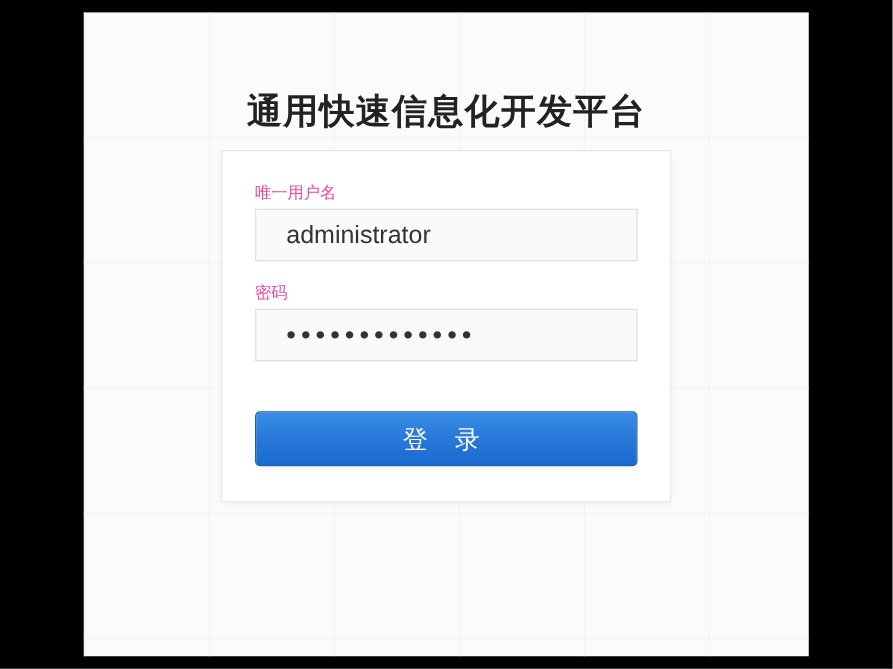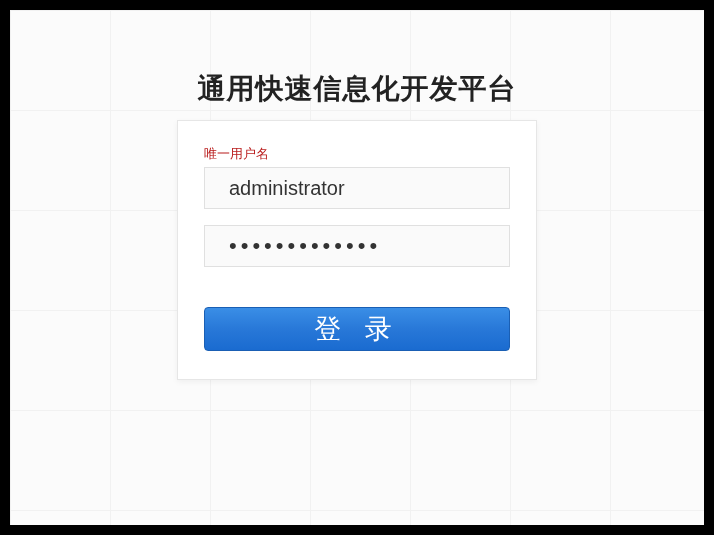--- a/index.html
+++ b/index.html
@@ -10,21 +10,21 @@
     body {
       width: 714px;
       height: 535px;
       background: #000;
       display: flex;
       align-items: center;
       justify-content: center;
       font-family: "Microsoft YaHei", "SimSun", Arial, sans-serif;
     }
     .outer-frame {
-      width: 694px;
+      width: 580px;
       height: 515px;
       background: #fbfbfb;
       background-image: 
         linear-gradient(to right, #f1f1f1 1px, transparent 1px),
         linear-gradient(to bottom, #f1f1f1 1px, transparent 1px);
       background-size: 100px 100px;
       display: flex;
       flex-direction: column;
       align-items: center;
       padding-top: 60px;
@@ -41,21 +41,21 @@
       background: #fff;
       border: 1px solid #e6e6e6;
       box-shadow: 0 2px 6px rgba(0,0,0,0.05);
       padding: 24px 26px 28px 26px;
     }
     .field-group {
       margin-bottom: 16px;
     }
     .field-label {
       font-size: 13px;
-      color: #b91c1c;
+      color: #ec4899;
       margin-bottom: 4px;
       display: block;
     }
     .text-input {
       width: 100%;
       height: 42px;
       border: 1px solid #e0e0e0;
       background: #fafafa;
       font-size: 20px;
       color: #333;
@@ -68,34 +68,35 @@
       color: #333;
     }
     .login-button {
       width: 100%;
       height: 44px;
       margin-top: 24px;
       border: 1px solid #1a5fb4;
       border-radius: 4px;
       background: linear-gradient(to bottom, #3a8ee6 0%, #2878d8 50%, #1a6bd0 100%);
       color: #fff;
-      font-size: 27px;
+      font-size: 20px;
       letter-spacing: 8px;
       cursor: pointer;
       font-family: "Microsoft YaHei", Arial, sans-serif;
     }
   </style>
 </head>
 <body>
 
 <div class="outer-frame">
   <h1 class="page-title">通用快速信息化开发平台</h1>
   <div class="login-card">
     <div class="field-group">
       <label class="field-label">唯一用户名</label>
       <input type="text" class="text-input" value="administrator" style="">
     </div>
     <div class="field-group">
+      <label class="field-label">密码</label>
       <input type="password" class="text-input password-input" value="•••••••••••••" style="">
     </div>
     <button class="login-button">登 录</button>
   </div>
 </div>
 
 </body></html>

